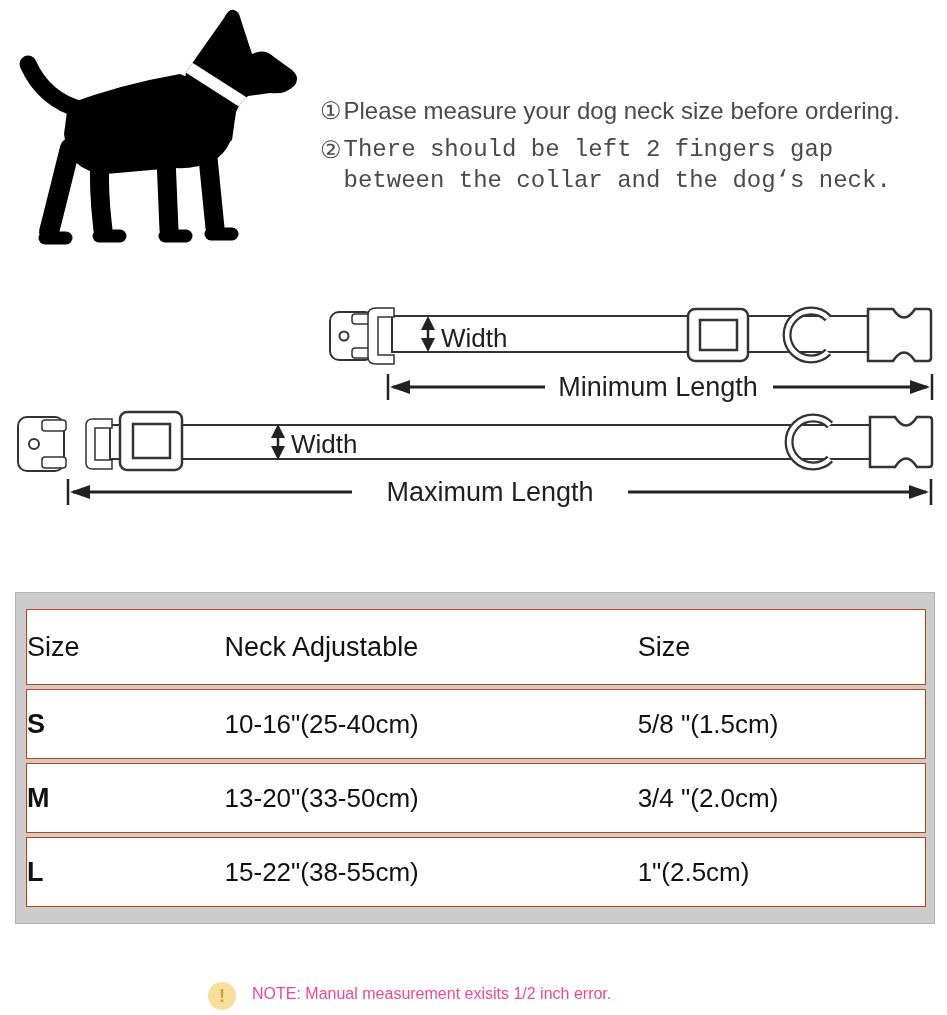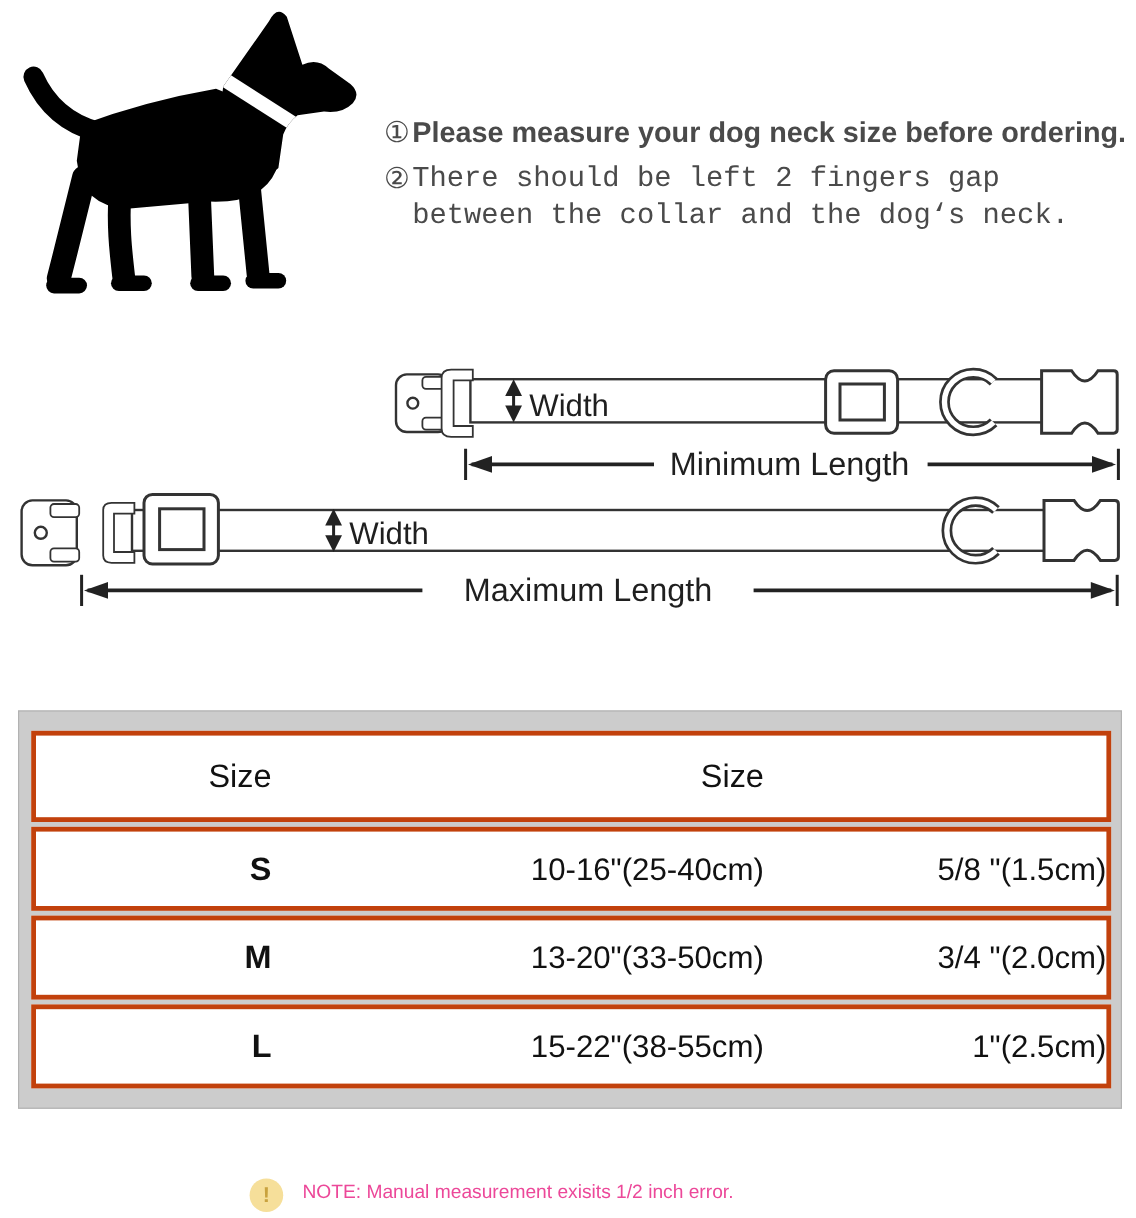--- a/index.html
+++ b/index.html
@@ -10,37 +10,37 @@
     font-family:"Liberation Sans", sans-serif;
     color:#1d1d1d;
     overflow:hidden;
   }
   .abs { position:absolute; }
 
   
   .instructions { left:320px; top:95px; width:622px; }
   .instr-item { display:flex; align-items:flex-start; font-size:24px; line-height:31px; color:#4a4a4a; margin-bottom:8px; }
   .instr-item .bullet { flex:0 0 auto; margin-right:2px; }
-  .instr-item.one .txt { white-space:nowrap;font-weight:bold; }
+  .instr-item.one .txt { white-space:nowrap; }
   .instr-item.two .txt { width:560px;font-family:Liberation Mono, monospace; }
 
   
   svg text { font-family:"Liberation Sans", sans-serif; fill:#1f1f1f; }
 
   
   .size-table {
     left:15px; top:592px; width:920px; height:332px;
     background:#cccccc;
     border:1px solid #b2b2b2;
     padding:16px 10px;
   }
   .trow {
-    width:900px; background:#ffffff; border:4px solid #c2410c;
+    width:900px; background:#ffffff; border:1px solid #c2410c;
     display:grid; grid-template-columns:22% 46% 32%;
-    align-items:center; text-align:right;
+    align-items:center; text-align:left;
     margin-bottom:4px;
   }
   .trow.head { height:76px; font-size:27px; color:#111; }
   .trow.data { height:70px; font-size:26px; color:#111; }
   .trow.data:first-of-type { height:72px; }
   .trow.data .size-cell { font-weight:bold; font-size:27px; }
   .trow:last-child { margin-bottom:0; }
 
   
   .note-icon {
@@ -177,20 +177,21 @@
     <line x1="628" y1="492" x2="926" y2="492" stroke-width="3"></line>
     <polygon points="70,492 90,485 90,499" fill="#222" stroke="none"></polygon>
     <polygon points="929,492 909,485 909,499" fill="#222" stroke="none"></polygon>
   </g>
   <text x="490" y="501" font-size="27" text-anchor="middle">Maximum Length</text>
 </svg>
 
 <div class="abs size-table">
   <div class="trow head">
     <div>Size</div>
+    <div>Neck Adjustable</div>
     <div>Size</div>
   </div>
   <div class="trow data">
     <div class="size-cell">S</div>
     <div>10-16"(25-40cm)</div>
     <div>5/8 "(1.5cm)</div>
   </div>
   <div class="trow data">
     <div class="size-cell">M</div>
     <div>13-20"(33-50cm)</div>

